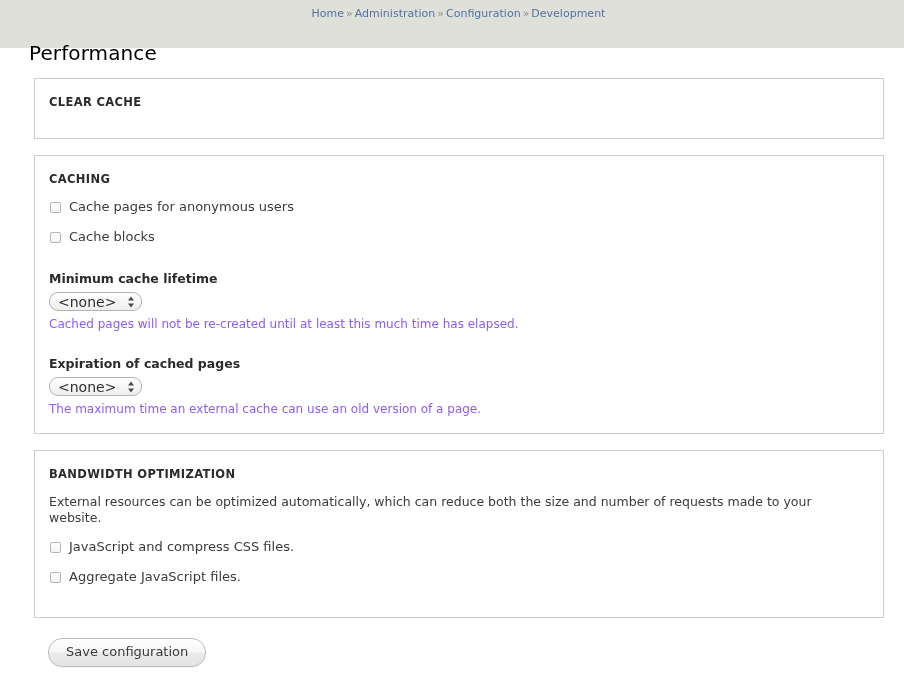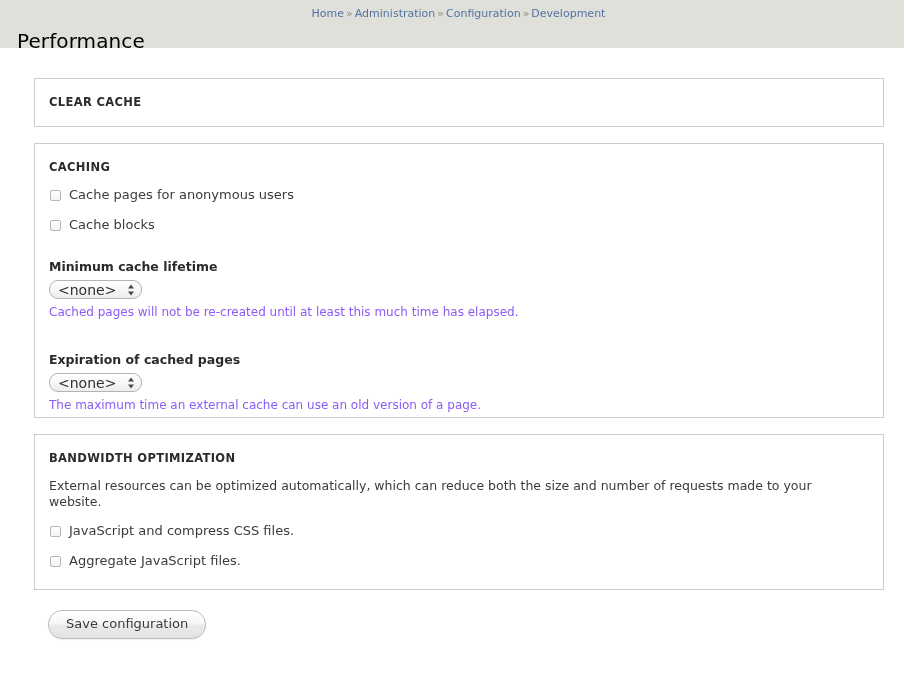--- a/index.html
+++ b/index.html
@@ -36,38 +36,38 @@
   }
   .breadcrumb .sep {
     color: #8d8d86;
     padding: 0 2px;
     font-size: 11px;
   }
   .page-title {
     font-size: 20px;
     font-weight: normal;
     color: #000000;
-    margin: 4px;
+    margin: 16px;
     padding: 4px 0 0 13px;
     line-height: 24px;
     letter-spacing: 0.1px;
   }
 
   
   .content {
     padding: 30px 20px 0 34px;
     box-sizing: border-box;
   }
 
   
   .fieldset {
     border: 1px solid #cccccc;
     background: #ffffff;
     margin: 0 0 16px 0;
-    padding: 16px 14px 4px 14px;
+    padding: 16px 14px 16px 14px;
     width: 850px;
     box-sizing: border-box;
   }
   .fieldset-legend {
     font-size: 11.5px;
     font-weight: bold;
     color: #2b2b2b;
     letter-spacing: 0.35px;
     text-transform: uppercase;
     margin: 0 0 13px 0;
@@ -229,21 +229,21 @@
           <option>&lt;none&gt;</option>
         </select>
         <span class="sel-arrows">
           <span class="up"></span>
           <span class="down"></span>
         </span>
       </span>
       <div class="description">Cached pages will not be re-created until at least this much time has elapsed.</div>
     </div>
 
-    <div class="form-item" style="margin-top:32px;">
+    <div class="form-item" style="margin-top:24px;">
       <label class="form-label">Expiration of cached pages</label>
       <span class="select-wrap">
         <select class="mac-select">
           <option>&lt;none&gt;</option>
         </select>
         <span class="sel-arrows">
           <span class="up"></span>
           <span class="down"></span>
         </span>
       </span>

